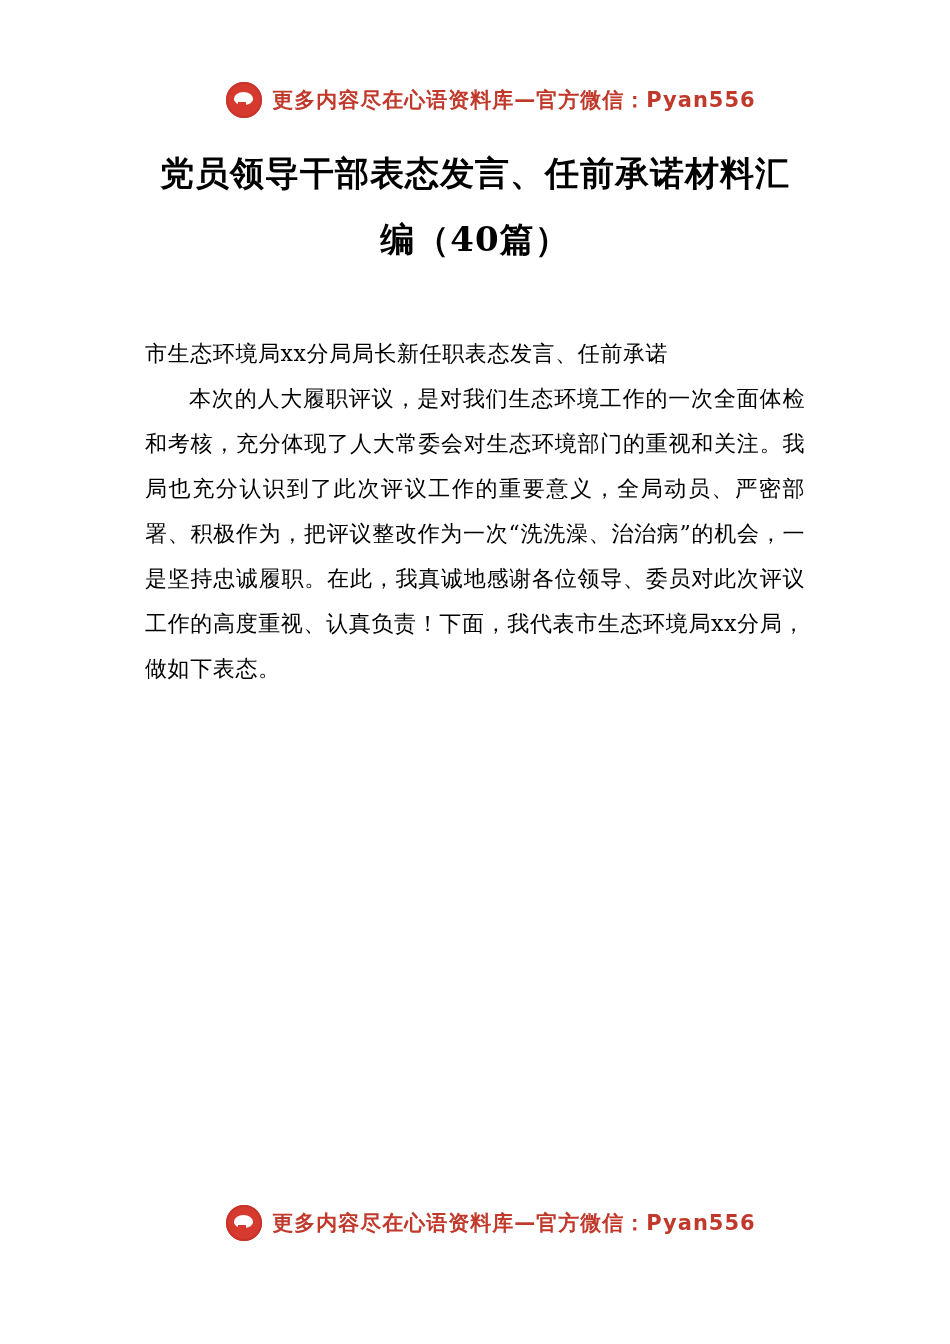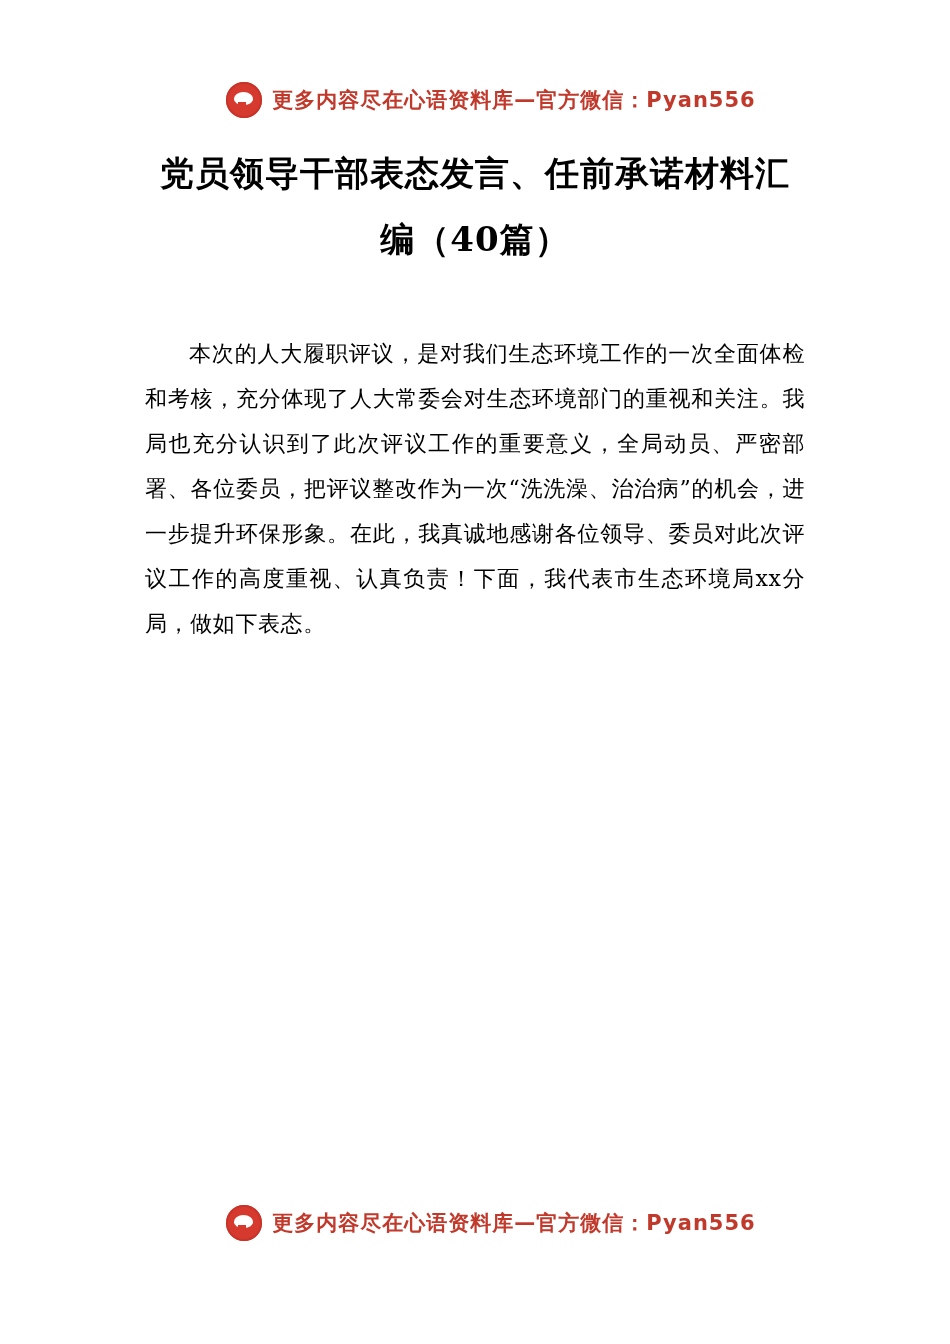--- a/index.html
+++ b/index.html
@@ -113,21 +113,22 @@
 <div class="page">
 
   <div class="watermark watermark-top">
     <span class="wm-logo"></span>
     <span class="wm-text">更多内容尽在心语资料库—官方微信：Pyan556</span>
   </div>
 
   <h1 class="doc-title">党员领导干部表态发言、任前承诺材料汇编（40篇）</h1>
 
   <div class="doc-body">
-    <p class="indent">本次的人大履职评议，是对我们生态环境工作的一次全面体检和考核，充分体现了人大常委会对生态环境部门的重视和关注。我局也充分认识到了此次评议工作的重要意义，全局动员、严密部署、各位委员，把评议整改作为一次“洗洗澡、治治病”的机会，进一步提升环保形象。在此，我真诚地感谢各位领导、委员对此次评议工作的高度重视、认真负责！下面，我代表市生态环境局xx分局，做如下表态。</p>
+    <p class="subhead">市生态环境局xx分局局长新任职表态发言、任前承诺</p>
+    <p class="indent">本次的人大履职评议，是对我们生态环境工作的一次全面体检和考核，充分体现了人大常委会对生态环境部门的重视和关注。我局也充分认识到了此次评议工作的重要意义，全局动员、严密部署、积极作为，把评议整改作为一次“洗洗澡、治治病”的机会，一是坚持忠诚履职。在此，我真诚地感谢各位领导、委员对此次评议工作的高度重视、认真负责！下面，我代表市生态环境局xx分局，做如下表态。</p>
   </div>
 
   <div class="watermark watermark-bottom">
     <span class="wm-logo"></span>
     <span class="wm-text">更多内容尽在心语资料库—官方微信：Pyan556</span>
   </div>
 
 </div>
 
 </body></html>

